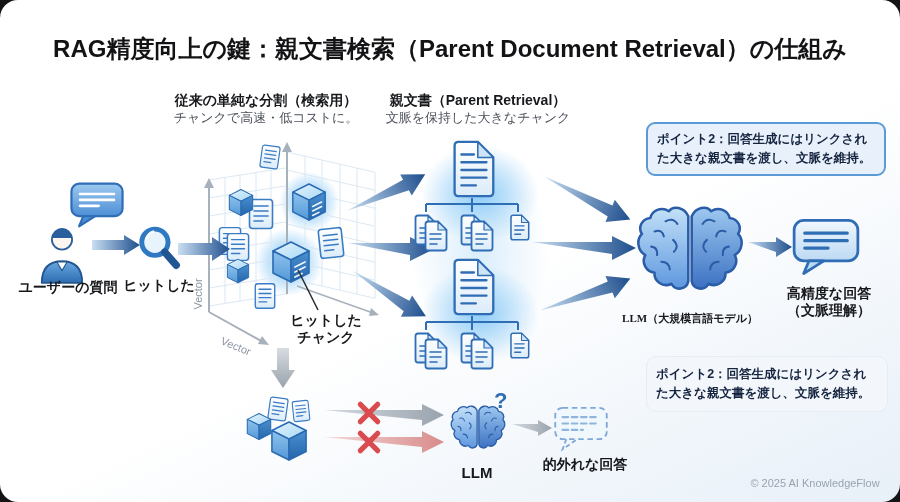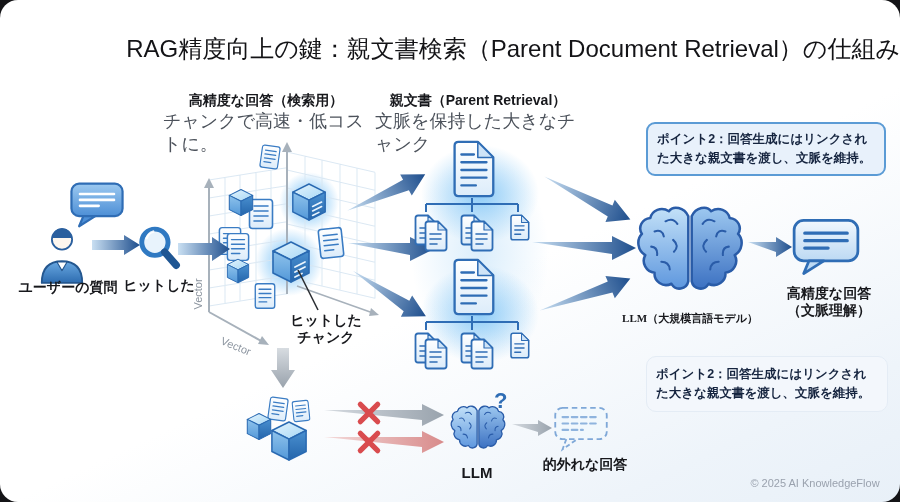--- a/index.html
+++ b/index.html
@@ -1,24 +1,24 @@
 <!DOCTYPE html>
 <html><head>
 <meta charset="utf-8">
 <style>
   html,body{margin:0;padding:0;background:#141417;}
   .stage{position:relative;width:900px;height:502px;background:#141417;overflow:hidden;
          font-family:"Liberation Sans","DejaVu Sans",sans-serif;}
   .card{position:absolute;inset:0;border-radius:18px;overflow:hidden;
         background:linear-gradient(155deg,#ffffff 0%,#ffffff 55%,#eef4fa 85%,#e8f0f8 100%);}
   .abs{position:absolute;}
-  .title{position:absolute;left:0;right:0;top:33px;text-align:right;font-size:24px;
-         font-weight:400;color:#131316;letter-spacing:0px;}
+  .title{position:absolute;left:0;right:0;top:33px;text-align:center;font-size:24px;
+         font-weight:700;color:#131316;letter-spacing:0px;}
   .lbl{position:absolute;text-align:center;font-weight:700;color:#17181c;font-size:14px;line-height:1.22;}
-  .sub{position:absolute;font-weight:500;color:#4c525b;font-size:18px;line-height:1.25;}
+  .sub{position:absolute;text-align:center;font-weight:500;color:#4c525b;font-size:13px;line-height:1.25;}
   .axis-lbl{position:absolute;font-size:11px;color:#8b949f;font-weight:500;text-align:center;width:60px;}
   .callout-top{position:absolute;left:646px;top:122px;width:218px;background:#e8f1fb;
          border:2px solid #5b9bd5;border-radius:9px;padding:6px 9px;font-size:12.5px;
          font-weight:700;color:#15243f;line-height:1.5;}
   .callout-bottom{position:absolute;left:646px;top:356px;width:222px;background:#f3f7fc;
          border:1px solid #e4ecf5;border-radius:10px;padding:8px 9px;font-size:12.5px;
          font-weight:700;color:#15243f;line-height:1.5;}
   .callout-bottom p{margin:0;}
   .callout-bottom p + p{margin-top:10px;}
   .footer{position:absolute;left:742px;top:477px;width:146px;text-align:center;
@@ -159,21 +159,21 @@
       </symbol>
     </defs>
   </svg>
 
   <div class="glow-soft abs" style="left:388px;top:118px;width:184px;height:272px;"></div>
   <div class="glow abs" style="left:398px;top:126px;width:164px;height:136px;"></div>
   <div class="glow abs" style="left:398px;top:246px;width:164px;height:136px;"></div>
 
   <div class="title">RAG精度向上の鍵：親文書検索（Parent Document Retrieval）の仕組み</div>
 
-  <div class="lbl" style="left:168px;top:92px;width:196px;">高精度な回答（検索用）</div>
+  <div class="lbl" style="left:168px;top:92px;width:196px;">従来の単純な分割（検索用）</div>
   <div class="sub" style="left:163px;top:110px;width:206px;">チャンクで高速・低コストに。</div>
   <div class="lbl" style="left:380px;top:92px;width:196px;">親文書（Parent Retrieval）</div>
   <div class="sub" style="left:375px;top:110px;width:206px;">文脈を保持した大きなチャンク</div>
 
   <div class="callout-top">
     <span>ポイント2：回答生成にはリンクされた大きな親文書を渡し、文脈を維持。</span>
   </div>
   <div class="callout-bottom">
     <p>ポイント2：回答生成にはリンクされた大きな親文書を渡し、文脈を維持。</p>
   </div>

